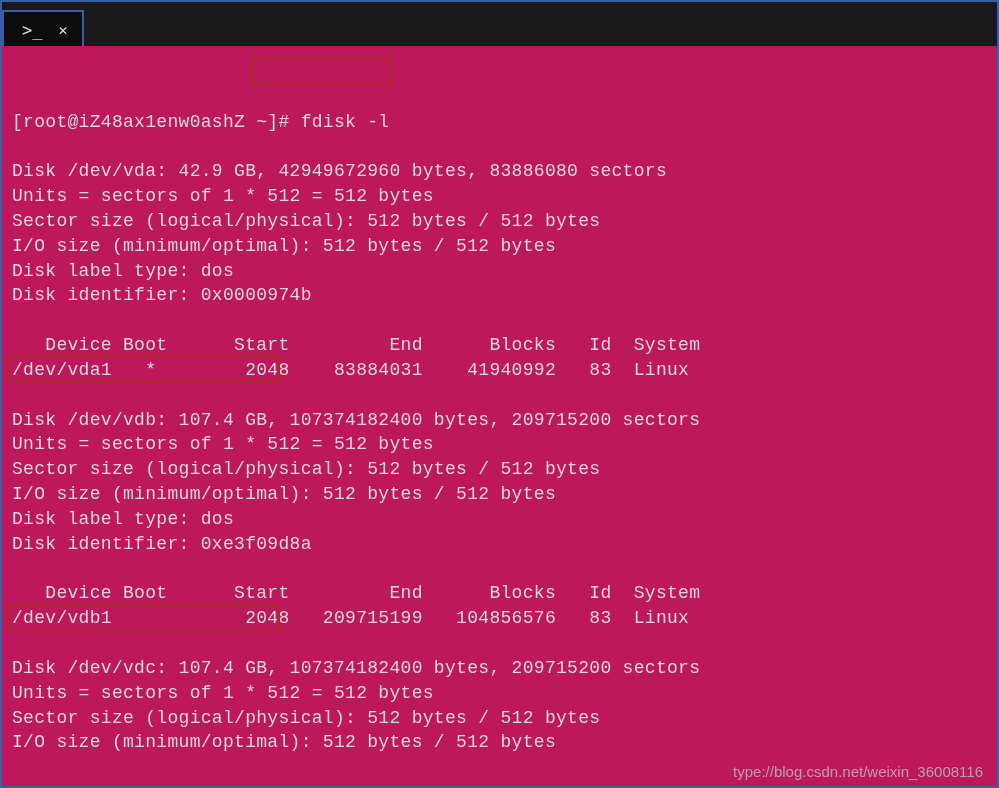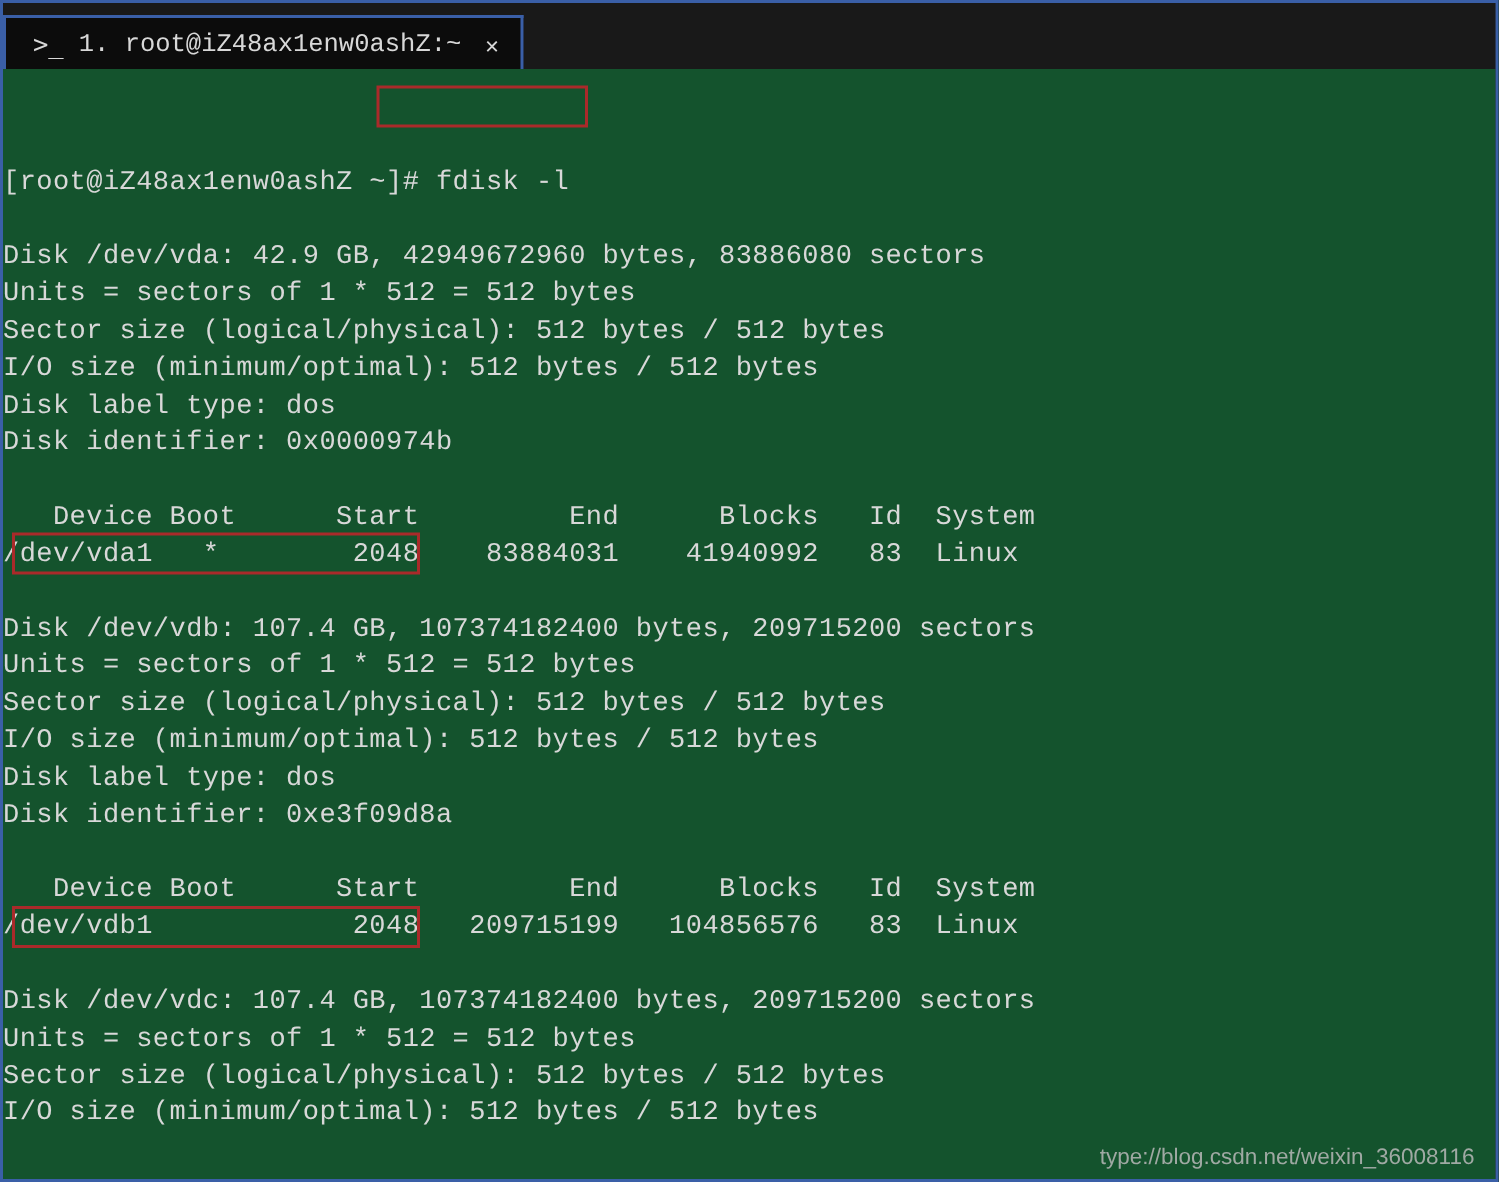--- a/index.html
+++ b/index.html
@@ -37,22 +37,22 @@
   }
   .tab .glyph {
     font-family: monospace;
   }
   .tab .close {
     margin-left: 6px;
     font-size: 15px;
   }
   
   .terminal {
-    background: #14532d;
-    padding: 14px 10px 10px 0;
+    background: #be185d;
+    padding: 14px 10px 10px 10px;
     white-space: pre;
     line-height: 1.38;
     letter-spacing: 0.3px;
     height: calc(100% - 44px);
     position: relative;
   }
   .terminal .line { position: relative; }
   .red-box {
     position: absolute;
     border: 2px solid #aa2a2a;
@@ -67,21 +67,20 @@
     font-size: 15px;
     opacity: 0.85;
   }
 </style>
 </head>
 <body>
 
 <div class="tab-bar">
   <div class="tab">
     <span class="glyph">&gt;_</span>
-    <span>1. root@iZ48ax1enw0ashZ:~</span>
     <span class="close">✕</span>
   </div>
 </div>
 
 <div class="terminal">
   <div id="term-lines"><div class="line">[root@iZ48ax1enw0ashZ ~]# fdisk -l</div><div class="line">&nbsp;</div><div class="line">Disk /dev/vda: 42.9 GB, 42949672960 bytes, 83886080 sectors</div><div class="line">Units = sectors of 1 * 512 = 512 bytes</div><div class="line">Sector size (logical/physical): 512 bytes / 512 bytes</div><div class="line">I/O size (minimum/optimal): 512 bytes / 512 bytes</div><div class="line">Disk label type: dos</div><div class="line">Disk identifier: 0x0000974b</div><div class="line">&nbsp;</div><div class="line">   Device Boot      Start         End      Blocks   Id  System</div><div class="line">/dev/vda1   *        2048    83884031    41940992   83  Linux</div><div class="line">&nbsp;</div><div class="line">Disk /dev/vdb: 107.4 GB, 107374182400 bytes, 209715200 sectors</div><div class="line">Units = sectors of 1 * 512 = 512 bytes</div><div class="line">Sector size (logical/physical): 512 bytes / 512 bytes</div><div class="line">I/O size (minimum/optimal): 512 bytes / 512 bytes</div><div class="line">Disk label type: dos</div><div class="line">Disk identifier: 0xe3f09d8a</div><div class="line">&nbsp;</div><div class="line">   Device Boot      Start         End      Blocks   Id  System</div><div class="line">/dev/vdb1            2048   209715199   104856576   83  Linux</div><div class="line">&nbsp;</div><div class="line">Disk /dev/vdc: 107.4 GB, 107374182400 bytes, 209715200 sectors</div><div class="line">Units = sectors of 1 * 512 = 512 bytes</div><div class="line">Sector size (logical/physical): 512 bytes / 512 bytes</div><div class="line">I/O size (minimum/optimal): 512 bytes / 512 bytes</div><div class="line">&nbsp;</div></div>
   
 
   
   <div id="highlight-container"><div class="red-box" style="top: 11px; left: 249px; width: 141px; height: 28px;"></div><div class="red-box" style="top: 309px; left: 6px; width: 272px; height: 28px;"></div><div class="red-box" style="top: 558px; left: 6px; width: 272px; height: 28px;"></div></div>

